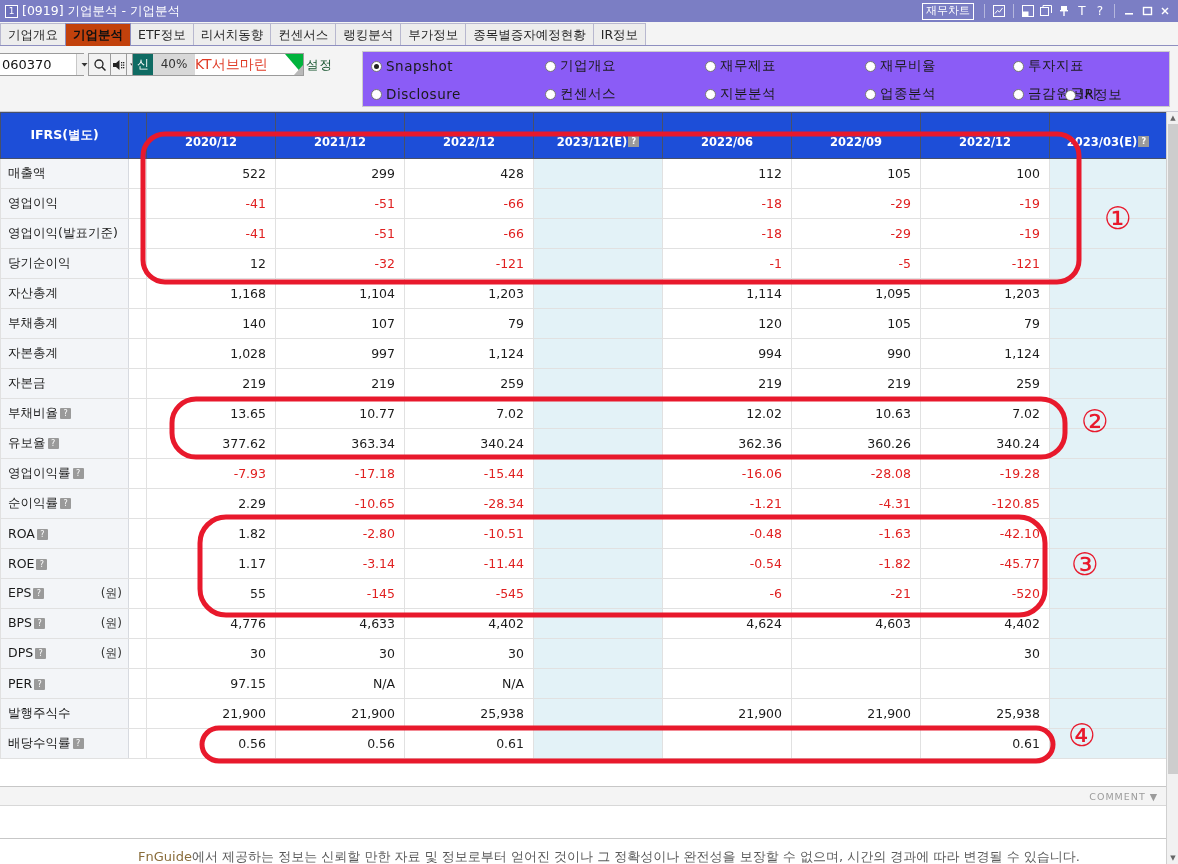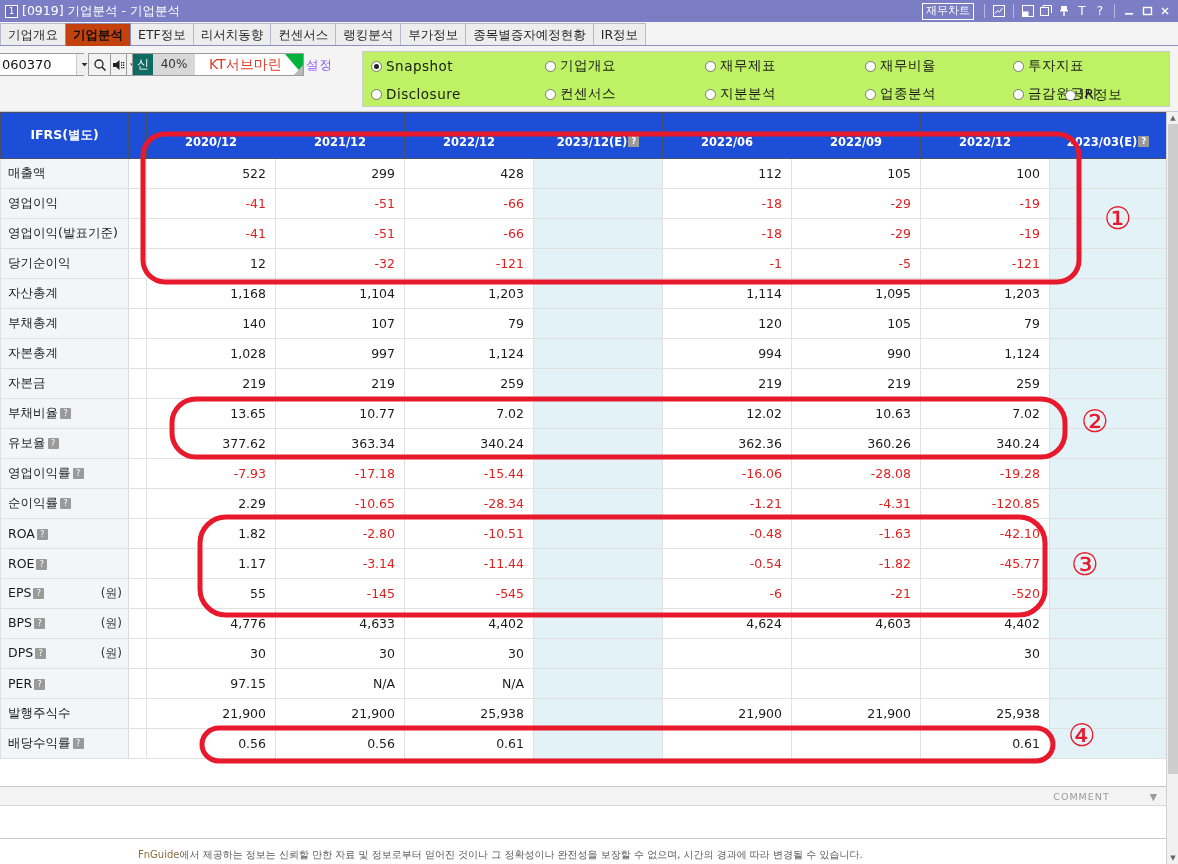--- a/index.html
+++ b/index.html
@@ -131,36 +131,36 @@
   .tk-new {
     width: 20px; height: 21px; background: #0f6b63; color: #ffffff;
     font-size: 12px; display: flex; align-items: center; justify-content: center;
     flex: 0 0 auto;
   }
   .tk-pct {
     width: 42px; text-align: center; font-size: 12px; color: #333;
     background: #d8d8d8; height: 21px; line-height: 21px; flex: 0 0 auto;
   }
   .tk-name {
-    color: #e03b26; font-size: 14px; padding-left: 14px; flex: 1 1 auto; white-space: nowrap;
+    color: #e03b26; font-size: 14px; padding-left: 0; flex: 1 1 auto; white-space: nowrap;
   }
   .tk-arrow { width: 18px; height: 21px; flex: 0 0 auto; position: relative; }
   .tk-arrow::before {
     content: ""; position: absolute; right: 0; top: 0;
     border-top: 21px solid #00b33c;
     border-left: 18px solid transparent;
   }
   .tk-arrow::after {
     content: ""; position: absolute; right: 0; bottom: 0;
     border-bottom: 10px solid #b9b9b9;
     border-left: 9px solid transparent;
   }
   .setting-lbl {
     position: absolute; left: 306px; top: 11px;
-    font-size: 12.5px; color: #8b5cf6; letter-spacing: 1px;
+    font-size: 12.5px; color: #14532d; letter-spacing: 1px;
   }
   .chart-btn {
     position: absolute; left: 156px; top: 81px;
     width: 82px; height: 25px;
     background: #e8cf7f;
     border: 1px solid #9d8a45;
     color: #2b2b2b;
     font-size: 14px;
     display: flex; align-items: center; justify-content: center;
     font-weight: 500;
@@ -173,21 +173,21 @@
     display: flex; align-items: center; justify-content: center;
     font-size: 13px; color: #222;
   }
 
   
   .radiopanel {
     position: absolute;
     left: 362px; top: 5px;
     width: 808px; height: 56px;
     border: 1px solid #cccccc;
-    background: #bef264;
+    background: #8b5cf6;
     display: grid;
     grid-template-columns: 174px 160px 160px 148px 166px;
     grid-template-rows: 28px 28px;
     align-items: center;
     padding-left: 8px;
   }
   .radio-item {
     display: flex; align-items: center;
     font-size: 13.5px; color: #1a1a1a;
     letter-spacing: 0.5px;
@@ -284,33 +284,33 @@
 
   
   .commentbar {
     position: absolute; left: 0; top: 786px;
     width: 1166px; height: 20px;
     background: #f4f4f4;
     border-top: 1px solid #c7c7c7;
     border-bottom: 1px solid #d8d8d8;
     display: flex; align-items: center; justify-content: flex-end;
     padding-right: 8px;
-    font-size: 9.5px; color: #9b9b9b; letter-spacing: 1px; gap: 36px;
+    font-size: 9.5px; color: #9b9b9b; letter-spacing: 1px;
   }
   .commentbody {
     position: absolute; left: 0; top: 806px;
     width: 1166px; height: 33px;
     background: #ffffff;
     border-bottom: 1px solid #c7c7c7;
   }
   .disclaimer {
     position: absolute; left: 0; top: 839px;
     width: 1166px; height: 25px;
     background: #ffffff;
-    font-size: 10px;
+    font-size: 13px;
     color: #5a5a5a;
     padding-left: 138px;
     padding-top: 9px;
     white-space: nowrap;
     overflow: hidden;
   }
   .disclaimer b { color: #8a6d3b; font-weight: normal; }
 
   
   .vscroll {

